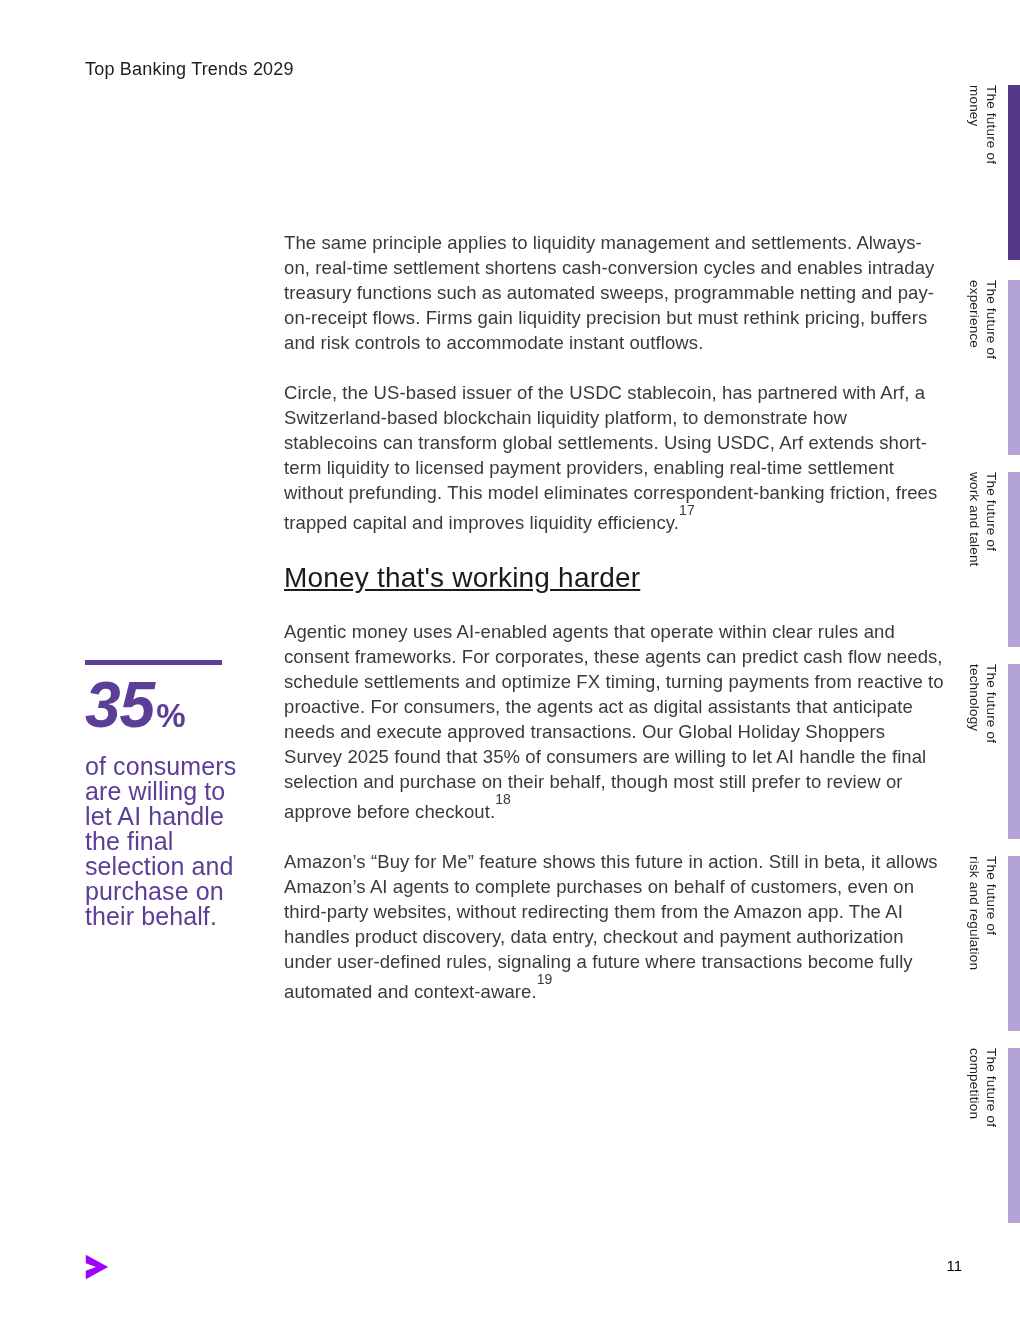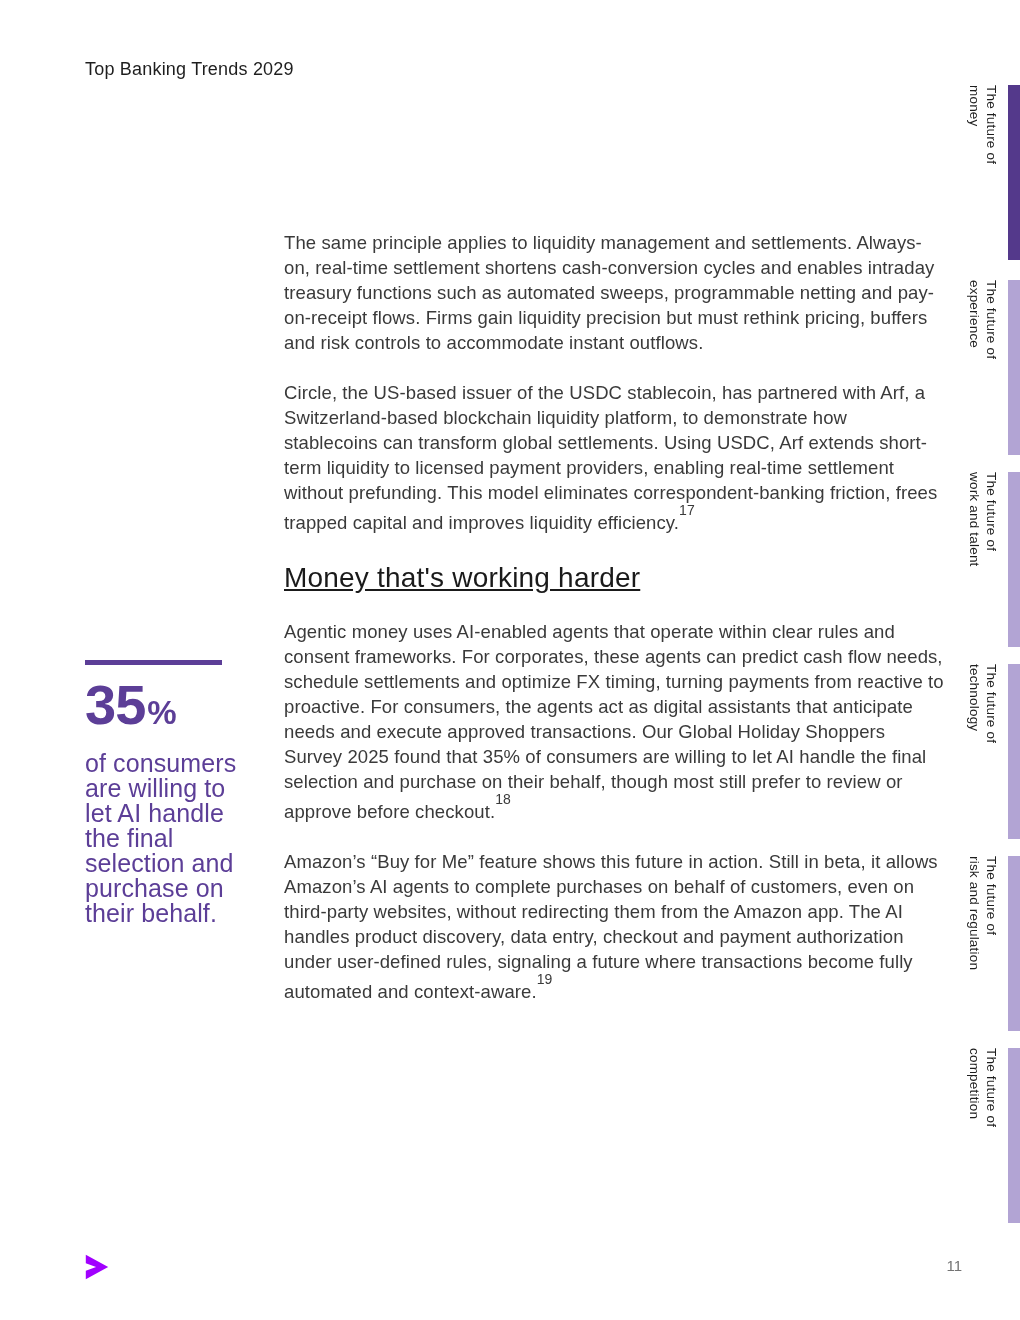--- a/index.html
+++ b/index.html
@@ -106,21 +106,21 @@
     height: 5px;
     background: #5c3e97;
     margin-bottom: 9px;
   }
   .stat-number {
     display: flex;
     align-items: baseline;
     font-weight: 700;
     line-height: 62px;
   }
-  .stat-value { font-size: 56px; letter-spacing: -1px; }
+  .stat-value { font-size: 64px; letter-spacing: -1px; font-style: italic; }
   .stat-unit  { font-size: 33px; margin-left: 2px; }
   .stat-caption {
     margin-top: 7px;
     width: 152px;
     font-size: 25px;
     line-height: 25px;
     letter-spacing: 0.1px;
   }
 
   
@@ -129,21 +129,21 @@
     left: 83px;
     top: 1251px;
     width: 28px;
     height: 32px;
   }
   .page-number {
     position: absolute;
     right: 58px;
     top: 1257px;
     font-size: 15px;
-    color: #737373;
+    color: #000000;
   }
 </style>
 </head>
 <body>
 
 <div class="page">
 
   <div class="doc-header">Top Banking Trends 2029</div>
 
   <div class="tab tab-money active">

